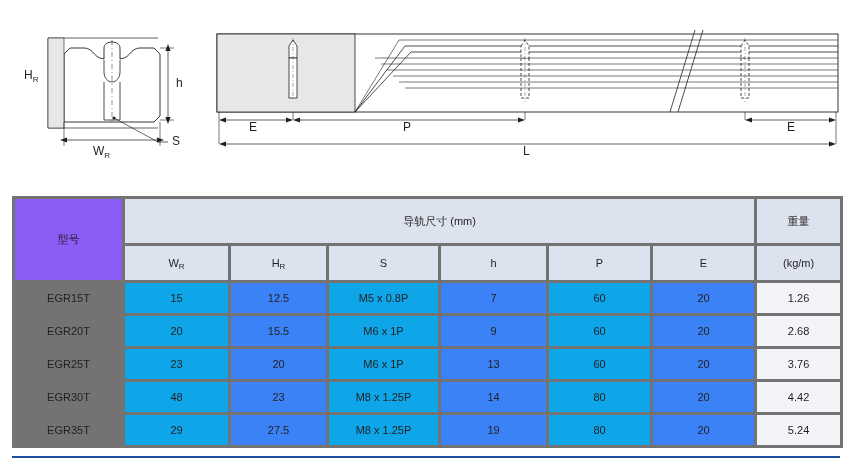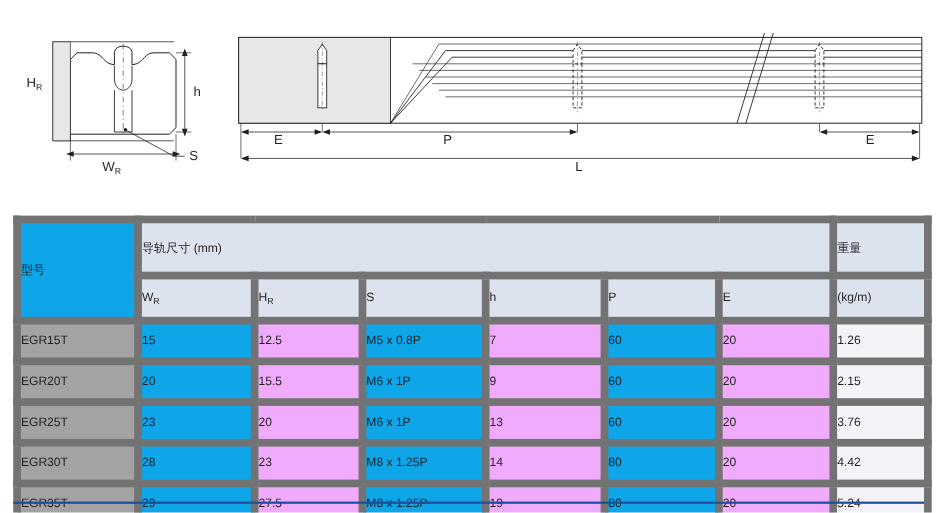--- a/index.html
+++ b/index.html
@@ -55,31 +55,31 @@
     left: 12px;
     top: 196px;
     width: 828px;
   }
   table.spec {
     border-collapse: collapse;
     width: 828px;
     table-layout: fixed;
   }
   table.spec th, table.spec td {
-    border: 7px solid #737373;
+    border: 3px solid #737373;
     padding: 0;
-    text-align: left;
+    text-align: center;
     font-size: 11px;
     font-weight: normal;
     color: #231f20;
   }
 
   
   .hdr-model {
-    background: #0ea5e9;
+    background: #8b5cf6;
     color: #1f4e9c;
     font-weight: bold;
     font-size: 11.5px;
     padding-left: 12px;
     vertical-align: middle;
   }
   .hdr-group {
     background: #dce3ef;
     color: #1f4e9c;
     font-weight: bold;
@@ -99,36 +99,36 @@
   }
   .hdr-sub sub, .hdr-group sub {
     font-size: 8px;
     vertical-align: baseline;
     position: relative;
     top: 2px;
   }
 
   
   td.model {
-    background: #a3a3a3;
+    background: #737373;
     font-weight: bold;
     font-size: 11px;
     padding-left: 12px;
     height: 30px;
     vertical-align: middle;
     color: #231f20;
   }
   td.val {
     background: #0ea5e9;
     padding-left: 12px;
     height: 30px;
     vertical-align: middle;
   }
   td.val.alt {
-    background: #f0abfc;
+    background: #3b82f6;
   }
   td.weight {
     background: #f3f4f7;
     padding-left: 12px;
     height: 30px;
     vertical-align: middle;
     margin-top: 30px;
   }
 
   .bottom-rule {
@@ -317,35 +317,35 @@
         <td class="weight">1.26</td>
       </tr>
       <tr>
         <td class="model">EGR20T</td>
         <td class="val">20</td>
         <td class="val alt">15.5</td>
         <td class="val">M6 x 1P</td>
         <td class="val alt">9</td>
         <td class="val">60</td>
         <td class="val alt">20</td>
-        <td class="weight">2.15</td>
+        <td class="weight">2.68</td>
       </tr>
       <tr>
         <td class="model">EGR25T</td>
         <td class="val">23</td>
         <td class="val alt">20</td>
         <td class="val">M6 x 1P</td>
         <td class="val alt">13</td>
         <td class="val">60</td>
         <td class="val alt">20</td>
         <td class="weight">3.76</td>
       </tr>
       <tr>
         <td class="model">EGR30T</td>
-        <td class="val">28</td>
+        <td class="val">48</td>
         <td class="val alt">23</td>
         <td class="val">M8 x 1.25P</td>
         <td class="val alt">14</td>
         <td class="val">80</td>
         <td class="val alt">20</td>
         <td class="weight">4.42</td>
       </tr>
       <tr>
         <td class="model">EGR35T</td>
         <td class="val">29</td>

